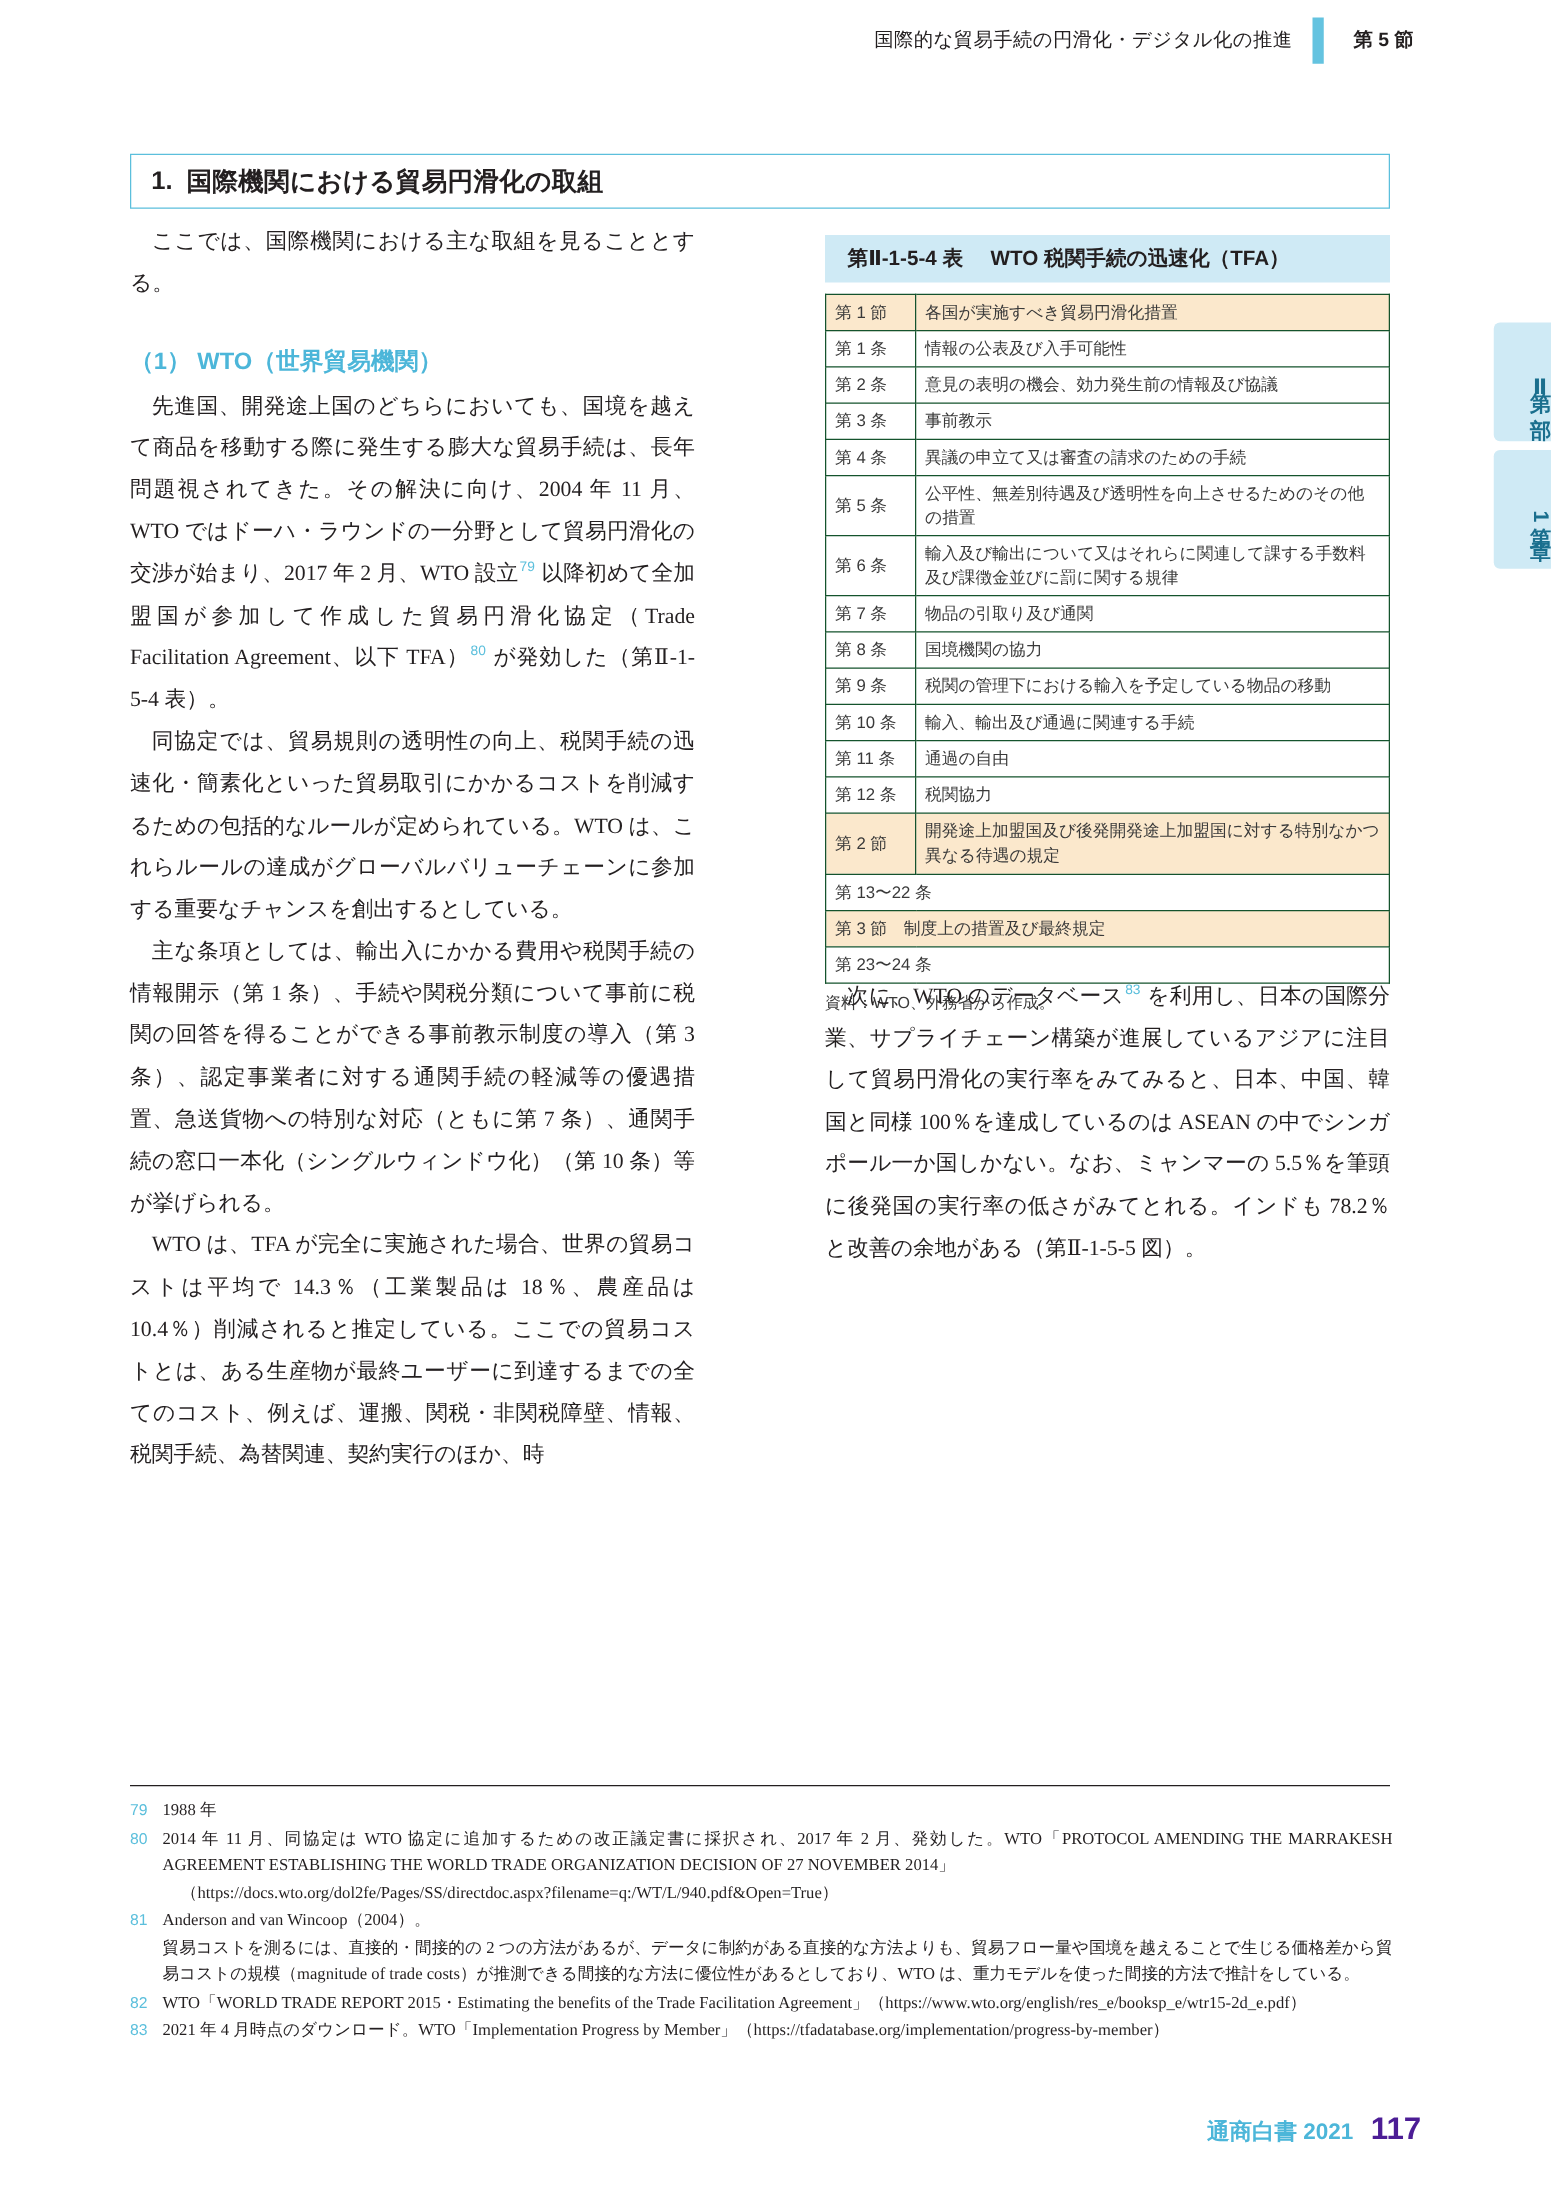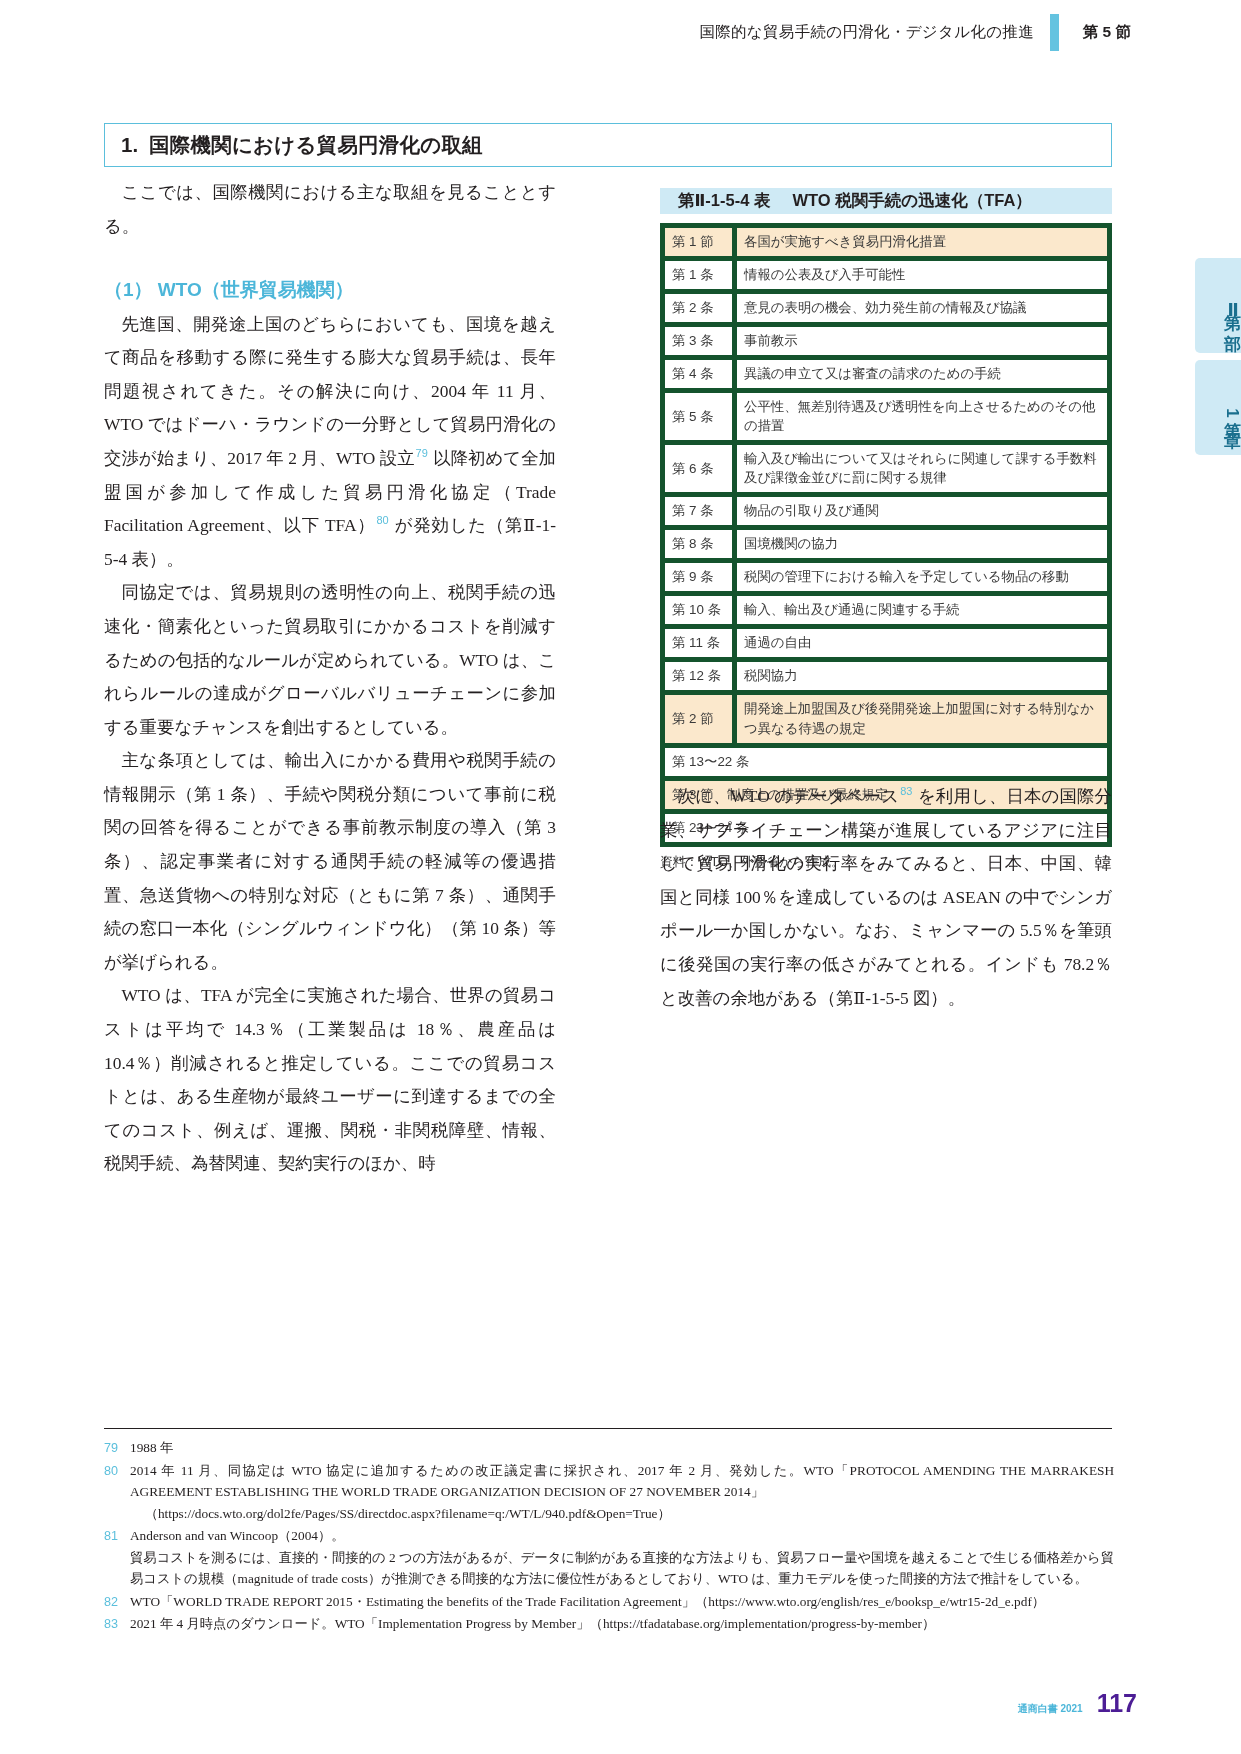--- a/index.html
+++ b/index.html
@@ -105,38 +105,38 @@
     font-family: "Liberation Sans", "DejaVu Sans", sans-serif;
     vertical-align: super;
     line-height: 0;
     padding: 0 1px;
   }
 
   
   #table-block { position: absolute; left: 660px; top: 188px; width: 452px; }
   #table-caption {
     background: #cfeaf5;
-    height: 26px;
+    height: 38px;
     display: flex; align-items: center;
     font-family: "Liberation Sans", "DejaVu Sans", sans-serif;
     font-size: 16.5px; font-weight: bold; color: #231f20;
   }
   #table-caption .cap-no { margin-left: 18px; }
   #table-caption .cap-title { margin-left: 22px; }
 
   table#tfa-table {
     border-collapse: collapse;
     width: 452px;
     margin-top: 9px;
     font-family: "Liberation Sans", "DejaVu Sans", sans-serif;
     font-size: 13.4px;
     color: #3a3a3a;
   }
   table#tfa-table td {
-    border: 5px solid #14532d;
+    border: 1px solid #14532d;
     padding: 4px 7px 5px 7px;
     line-height: 1.42;
     vertical-align: middle;
   }
   td.art { width: 72px; white-space: nowrap; }
   tr.sect td {
     background: #fbe8cc;
     color: #3a3a3a;
   }
   tr.sect td.sect-label { width: 72px; white-space: nowrap; }
@@ -169,21 +169,21 @@
   .fn-body { flex: 1; text-align: justify; text-justify: inter-ideograph; }
   .fn-indent { text-indent: 1.1em; }
 
   
   #footer {
     position: absolute; right: 104px; bottom: 36px;
     display: flex; align-items: baseline; gap: 14px;
   }
   #footer .ftxt {
     font-family: "Liberation Sans", "DejaVu Sans", sans-serif;
-    font-size: 10px; color: #4cb6d9; font-weight: bold;
+    font-size: 18px; color: #4cb6d9; font-weight: bold;
   }
   #footer .fpage {
     font-family: "Liberation Sans", "DejaVu Sans", sans-serif;
     font-size: 25px; color: #4c1d95; font-weight: bold;
   }
 </style>
 </head>
 <body>
 
 <div id="page-header">

